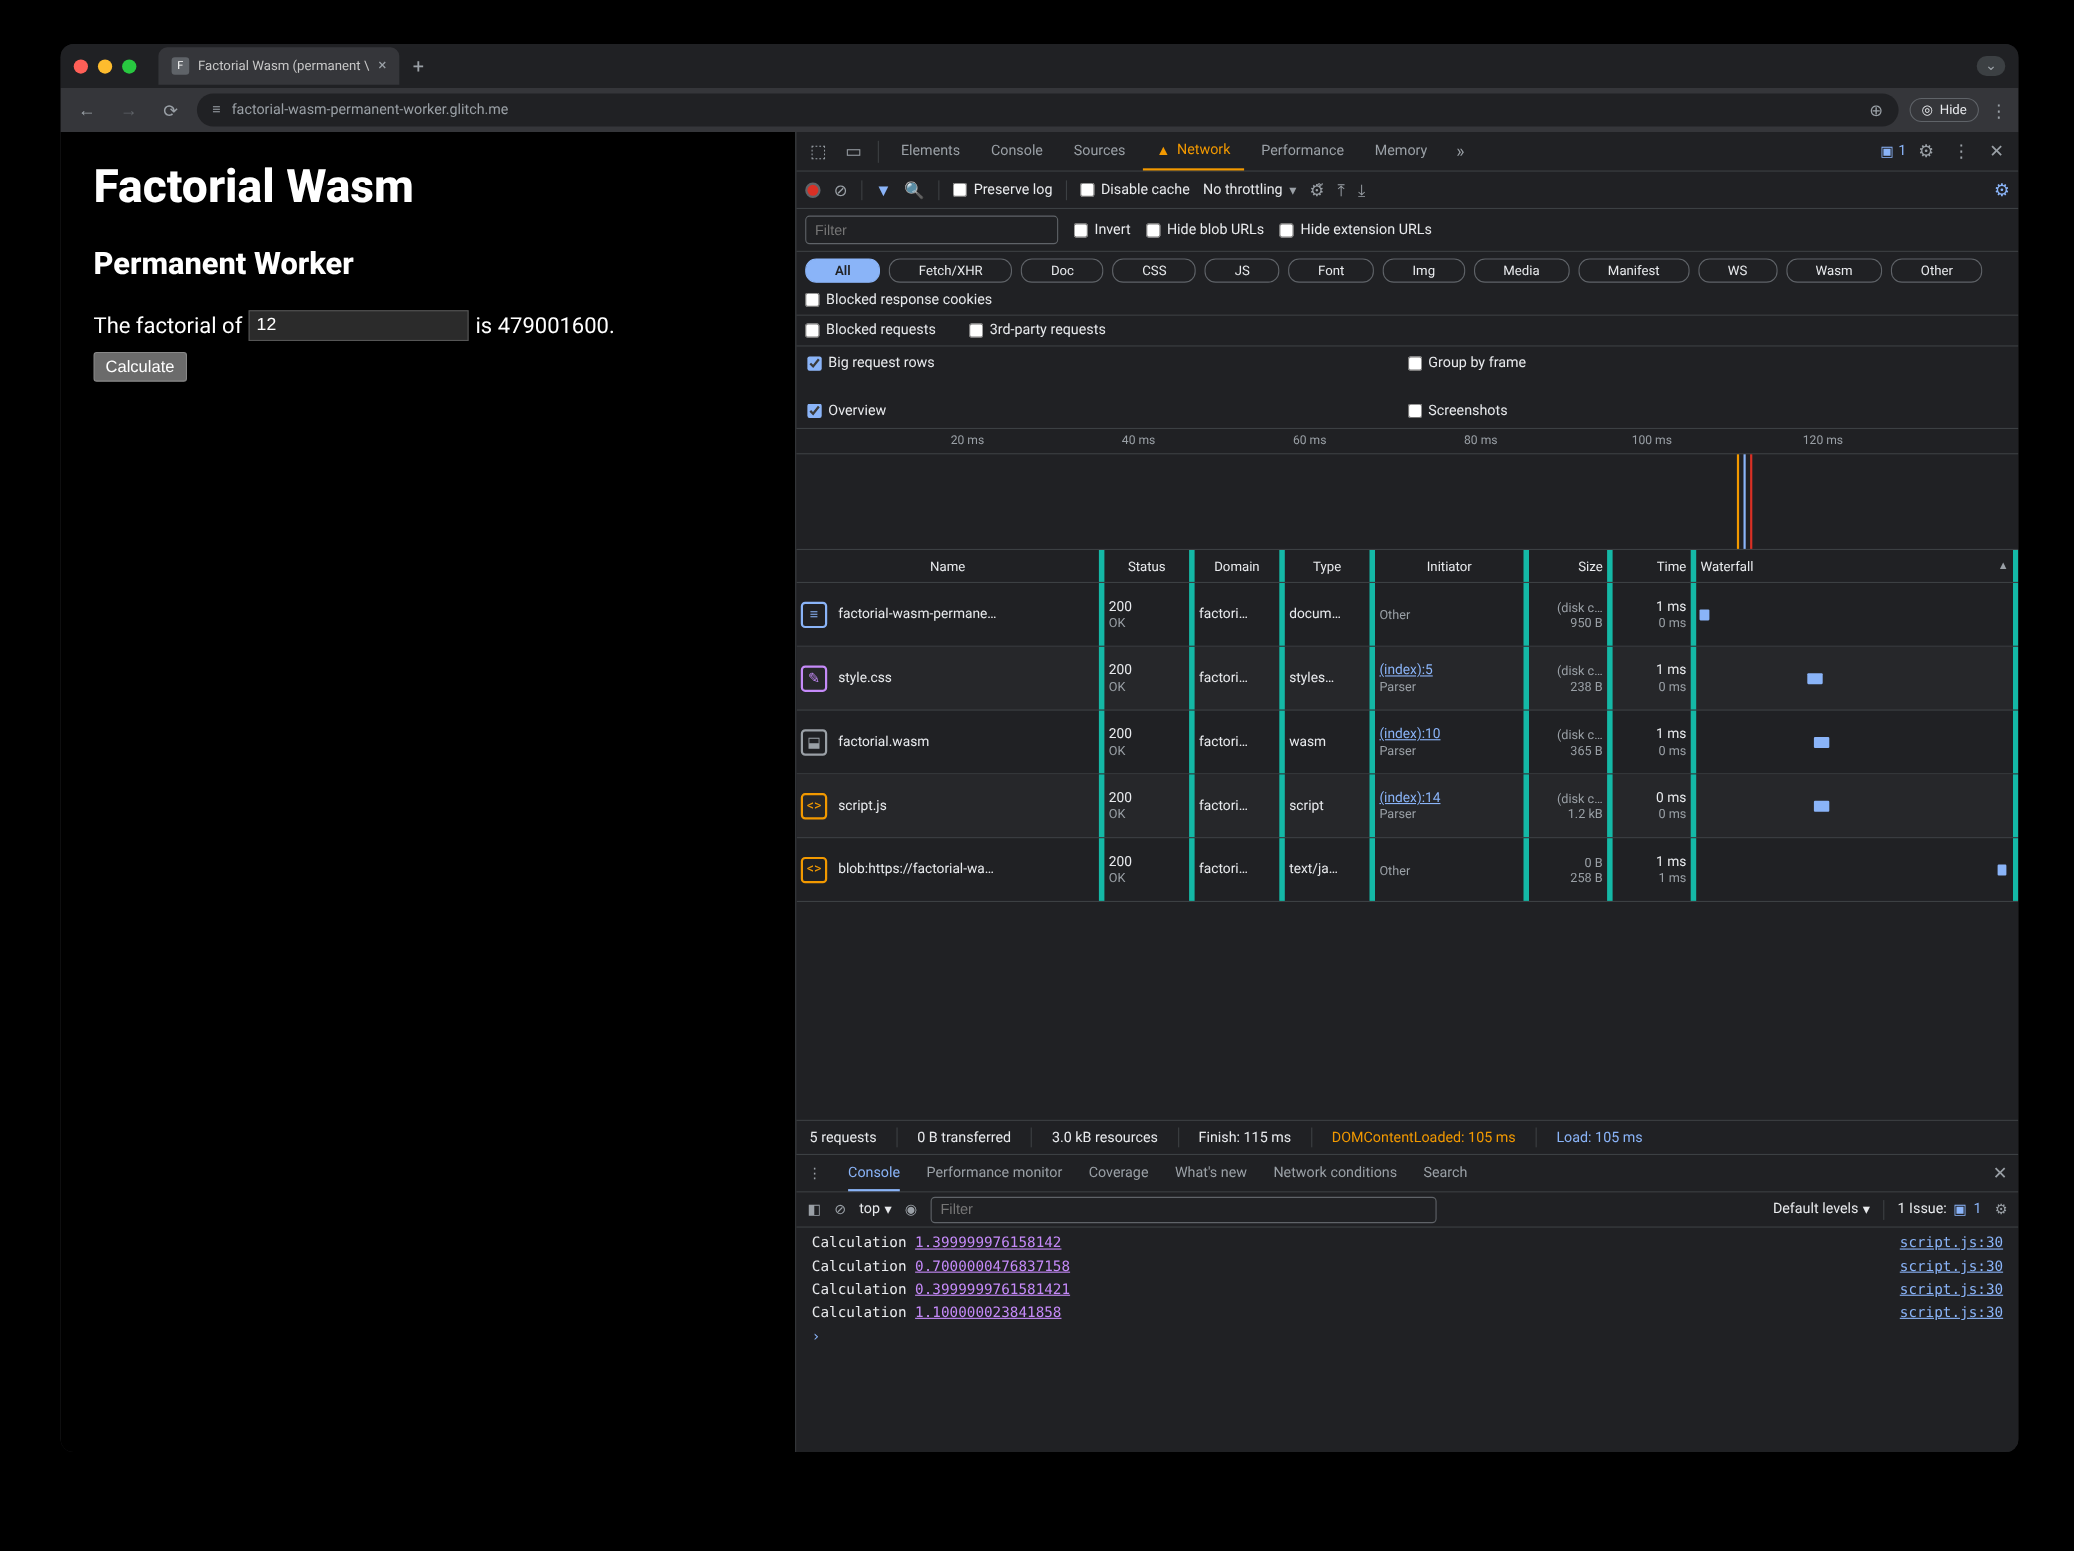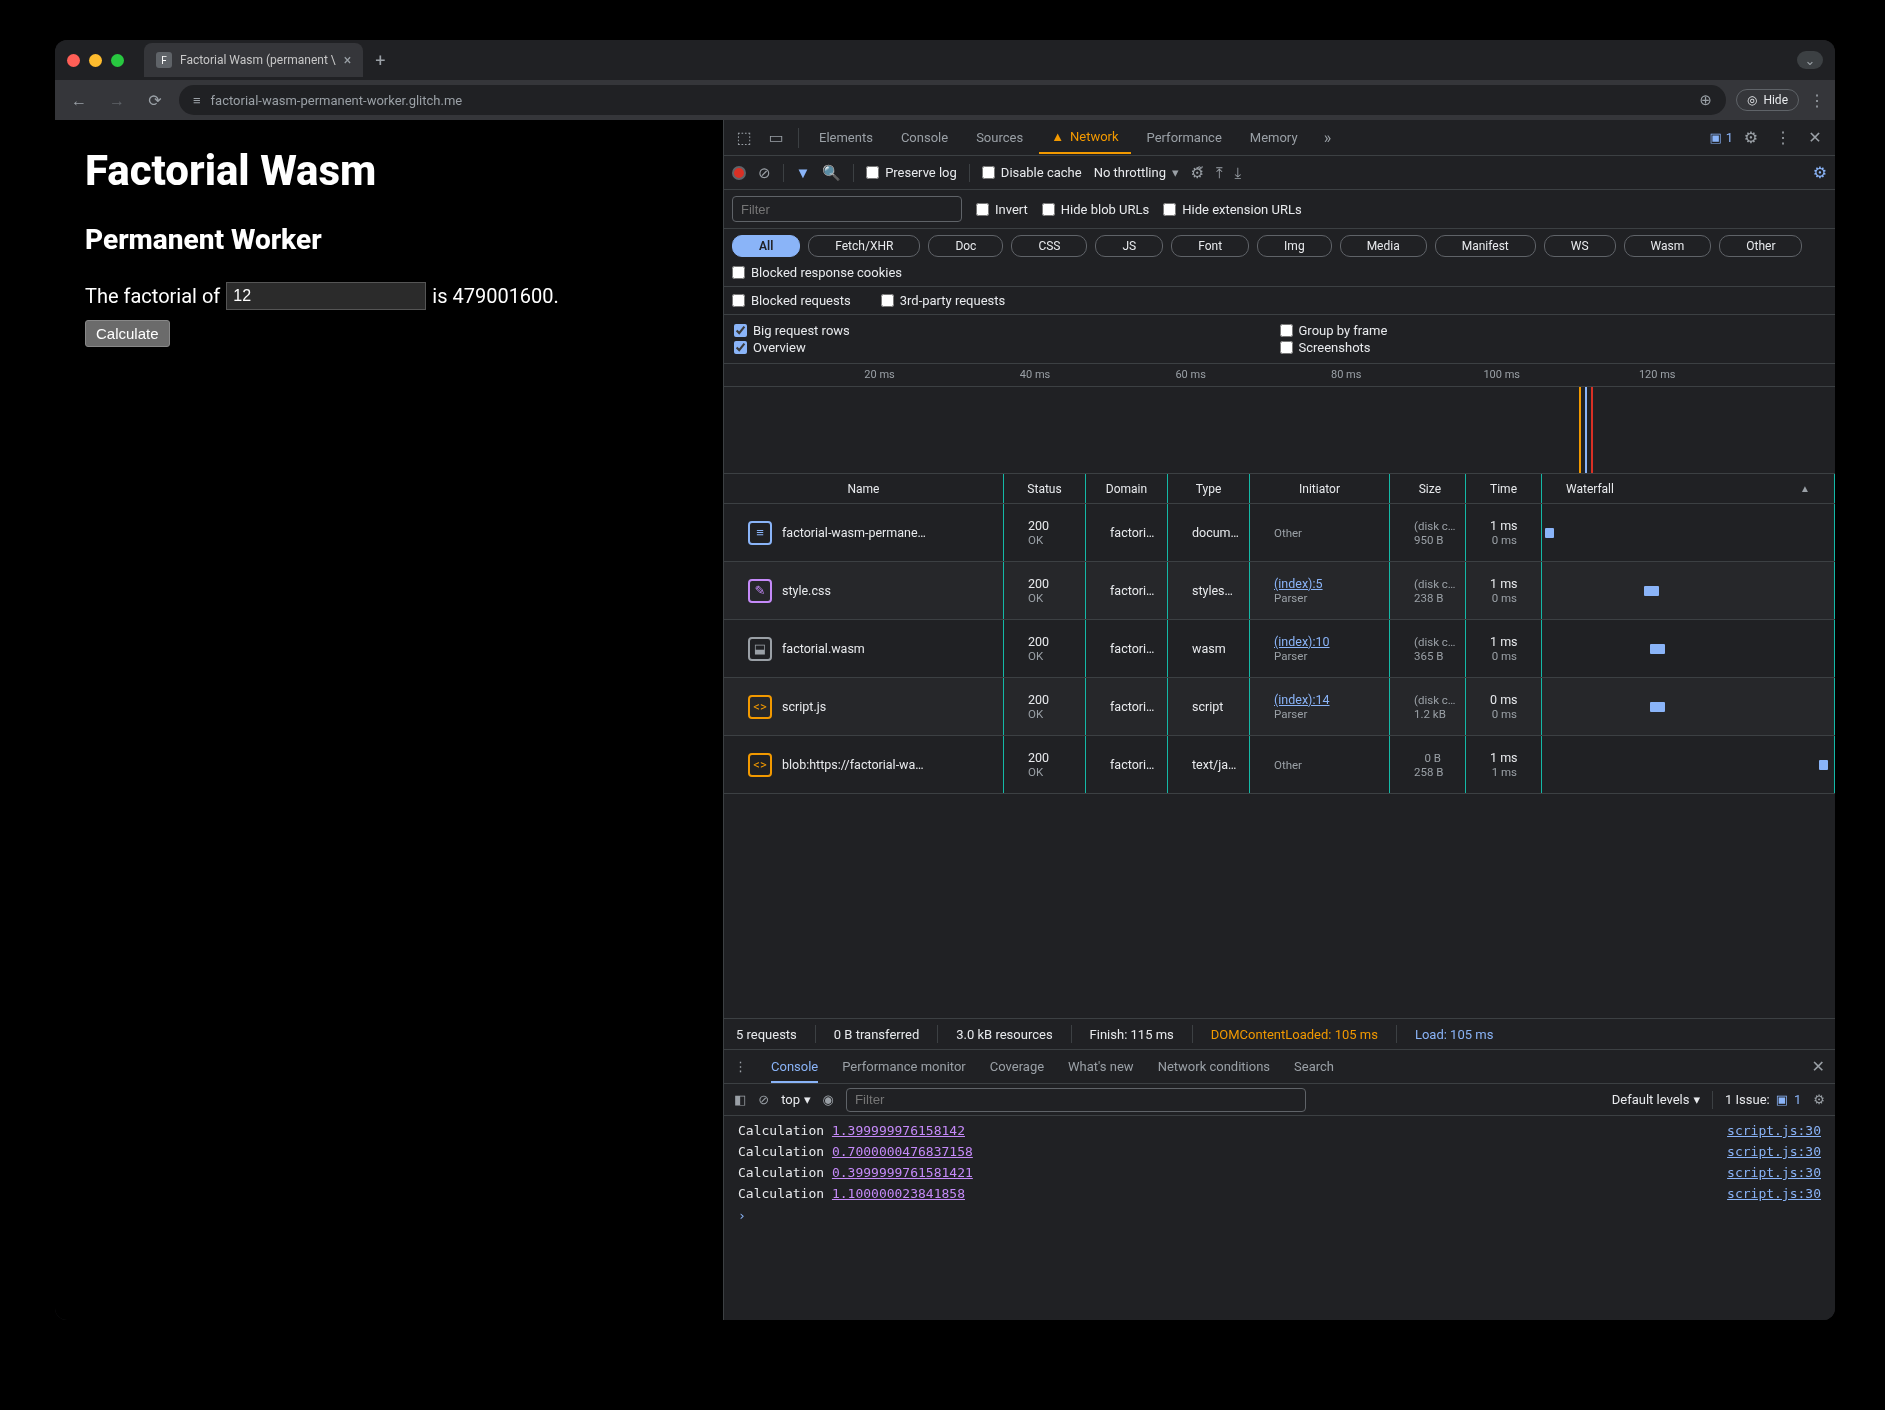--- a/index.html
+++ b/index.html
@@ -172,21 +172,21 @@
     font-size:12px;color:#e8eaed;cursor:pointer;
   }
   .chip.active{background:#8ab4f8;border-color:#8ab4f8;color:#202124;font-weight:600;}
   .check-row{
     display:flex;align-items:center;gap:30px;
     padding:6px 8px;border-bottom:1px solid #3c4043;
   }
   .options-row{
     display:flex;padding:8px 10px;border-bottom:1px solid #3c4043;
   }
-  .options-col{flex:1;display:flex;flex-direction:column;gap:2px;}
+  .options-col{flex:1;display:flex;flex-direction:column;gap:28px;}
 
   .timeline{
     height:110px;border-bottom:1px solid #3c4043;position:relative;
     background:#202124;
   }
   .timeline .tick{position:absolute;top:4px;font-size:11px;color:#9aa0a6;transform:translateX(-50%);}
   .timeline .marker{position:absolute;top:0;bottom:0;width:2px;}
   .timeline .marker.orange{background:#f29900;}
   .timeline .marker.blue{background:#8ab4f8;}
   .timeline .marker.red{background:#d93025;}
@@ -196,21 +196,21 @@
   .net-head,.net-row{
     display:grid;
     grid-template-columns: 280px 82px 82px 82px 140px 76px 76px 1fr;
     align-items:center;
   }
   .net-head{
     height:30px;border-bottom:1px solid #3c4043;
     color:#e8eaed;font-size:12px;
   }
   .net-head>div,.net-row>div{
-    padding:0 24px;border-right:1px solid #14b8a6;height:100%;
+    padding:0 4px;border-right:5px solid #14b8a6;height:100%;
     display:flex;flex-direction:column;justify-content:center;overflow:hidden;white-space:nowrap;text-overflow:ellipsis;
   }
   .net-head>div{flex-direction:row;align-items:center;}
   .net-row{height:58px;border-bottom:1px solid #3c4043;font-size:12.5px;}
   .net-row:nth-child(even){background:#26272a;}
   .net-body{flex:1;overflow:auto;background:#202124;}
   .name-cell{display:flex;gap:10px;align-items:center;}
   .file-icon{width:24px;height:24px;border-radius:4px;display:flex;align-items:center;justify-content:center;font-size:13px;flex-shrink:0;}
   .fi-doc{border:2px solid #8ab4f8;color:#8ab4f8;}
   .fi-css{border:2px solid #c58af9;color:#c58af9;}

